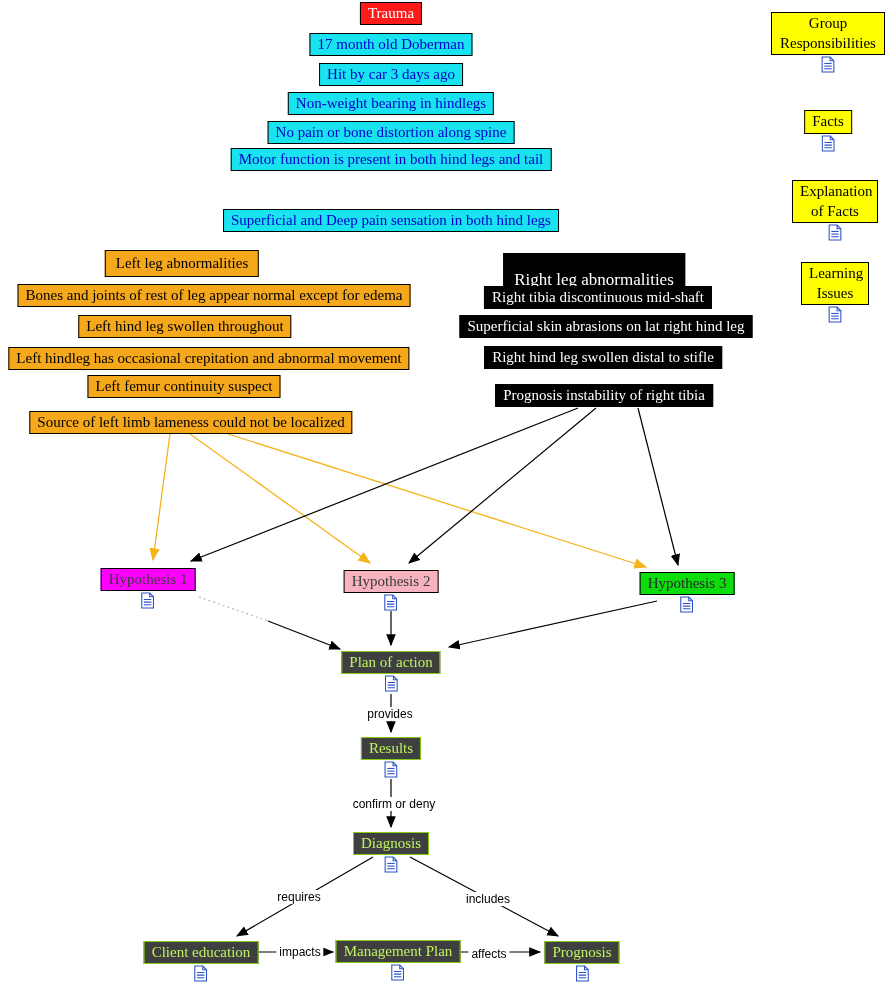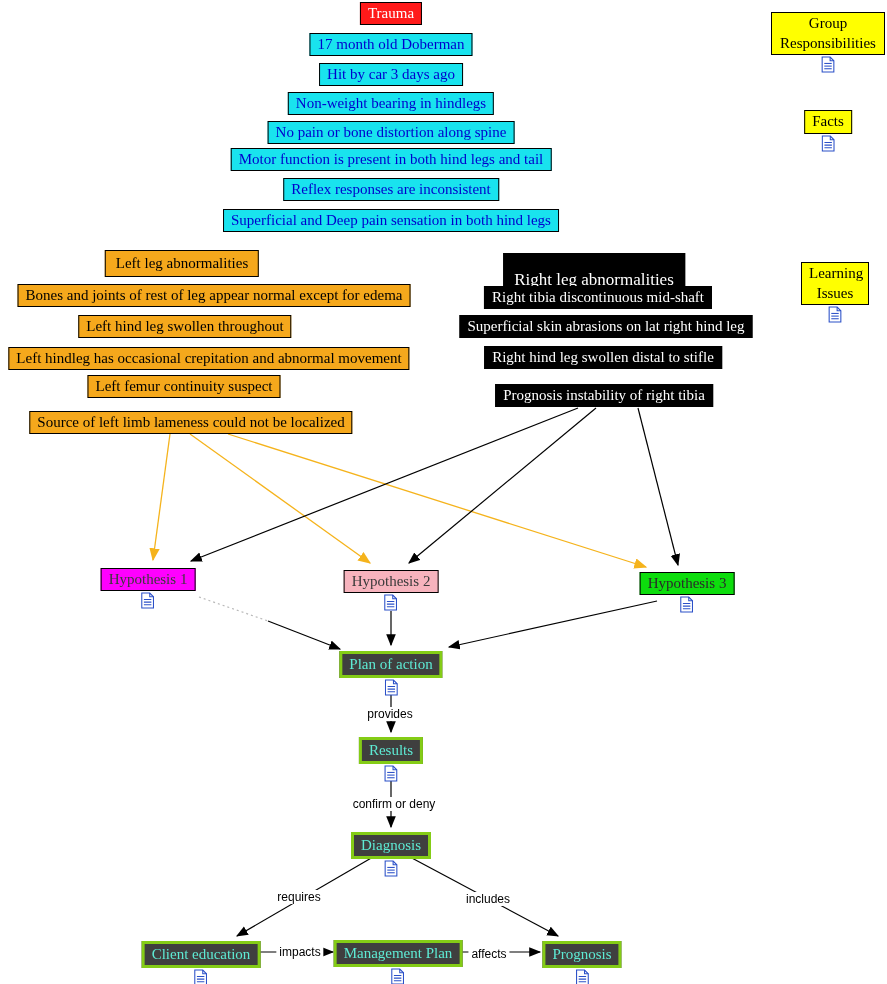--- a/index.html
+++ b/index.html
@@ -11,21 +11,21 @@
         border:1px solid #000;padding:1px 7px;font-size:15px;text-align:center;line-height:1.25}
   .red{background:#ff1a1a;color:#ffffff}
   .cyan{background:#19e3ee;color:#0000cd}
   .orange{background:#f5a81c;color:#000}
   .blk{background:#000;color:#fff}
   .blk-big{font-size:17px;padding:15px 10px}
   .yellow{background:#ffff00;color:#000;white-space:normal;line-height:1.3}
   .magenta{background:#ff00ff;color:#3a3a3a}
   .pink{background:#f7b3bd;color:#3a3a3a}
   .green{background:#0ddd0d;color:#2a2a2a}
-  .dark{background:#3f3f3f;color:#5eead4;border:3px solid #84cc16}
+  .dark{background:#3f3f3f;color:#bef264;border:1px solid #84cc16}
 
   .nodewrap{position:absolute;transform:translateX(-50%);display:flex;
             flex-direction:column;align-items:center;gap:1px}
   .nodewrap .node{position:static;transform:none}
 
   .res-icon{width:14px;height:17px;display:block;line-height:0;cursor:pointer}
 
   .linklabel{position:absolute;transform:translate(-50%,-50%);background:#fff;
              font-family:Liberation Sans, sans-serif;font-size:12px;
              color:#000;padding:0 3px;white-space:nowrap}
@@ -73,21 +73,20 @@
       <line x1="461" y1="952" x2="540" y2="952" marker-end="url(#mb)"></line>
     </g>
   </svg>
 
   <div class="node red" style="left:391px;top:2px">Trauma</div>
   <div class="node cyan" style="left:391px;top:33px">17 month old Doberman</div>
   <div class="node cyan" style="left:391px;top:63px">Hit by car 3 days ago</div>
   <div class="node cyan" style="left:391px;top:92px">Non-weight bearing in hindlegs</div>
   <div class="node cyan" style="left:391px;top:121px">No pain or bone distortion along spine</div>
   <div class="node cyan" style="left:391px;top:148px">Motor function is present in both hind legs and tail</div>
-  <div class="node cyan" style="left:391px;top:178px">Reflex responses are inconsistent</div>
   <div class="node cyan" style="left:391px;top:209px">Superficial and Deep pain sensation in both hind legs</div>
 
   <div class="node orange" style="left:182px;top:250px;padding:3px 10px">Left leg abnormalities</div>
   <div class="node orange" style="left:214px;top:284px">Bones and joints of rest of leg appear normal except for edema</div>
   <div class="node orange" style="left:185px;top:315px">Left hind leg swollen throughout</div>
   <div class="node orange" style="left:209px;top:347px">Left hindleg has occasional crepitation and abnormal movement</div>
   <div class="node orange" style="left:184px;top:375px">Left femur continuity suspect</div>
   <div class="node orange" style="left:191px;top:411px">Source of left limb lameness could not be localized</div>
 
   <div class="node blk blk-big" style="left:594px;top:253px">Right leg abnormalities</div>
@@ -113,20 +112,32 @@
     <span class="res-icon">
       <svg width="14" height="17" viewBox="0 0 13 16">
           <path d="M1 1 h7.5 l3.5 3.5 v10.5 h-11 z" fill="#fff" stroke="#2b50c8"></path>
           <path d="M8.5 1 v3.5 h3.5" fill="none" stroke="#2b50c8"></path>
           <line x1="3" y1="7" x2="10" y2="7" stroke="#2b50c8"></line>
           <line x1="3" y1="9.5" x2="10" y2="9.5" stroke="#2b50c8"></line>
           <line x1="3" y1="12" x2="10" y2="12" stroke="#2b50c8"></line>
         </svg>
     </span>
   </div>
+  <div class="nodewrap" style="left:835px;top:180px">
+    <div class="node yellow" style="width:70px">Explanation of Facts</div>
+    <span class="res-icon">
+      <svg width="14" height="17" viewBox="0 0 13 16">
+          <path d="M1 1 h7.5 l3.5 3.5 v10.5 h-11 z" fill="#fff" stroke="#2b50c8"></path>
+          <path d="M8.5 1 v3.5 h3.5" fill="none" stroke="#2b50c8"></path>
+          <line x1="3" y1="7" x2="10" y2="7" stroke="#2b50c8"></line>
+          <line x1="3" y1="9.5" x2="10" y2="9.5" stroke="#2b50c8"></line>
+          <line x1="3" y1="12" x2="10" y2="12" stroke="#2b50c8"></line>
+        </svg>
+    </span>
+  </div>
   <div class="nodewrap" style="left:835px;top:262px">
     <div class="node yellow" style="width:52px">Learning Issues</div>
     <span class="res-icon">
       <svg width="14" height="17" viewBox="0 0 13 16">
           <path d="M1 1 h7.5 l3.5 3.5 v10.5 h-11 z" fill="#fff" stroke="#2b50c8"></path>
           <path d="M8.5 1 v3.5 h3.5" fill="none" stroke="#2b50c8"></path>
           <line x1="3" y1="7" x2="10" y2="7" stroke="#2b50c8"></line>
           <line x1="3" y1="9.5" x2="10" y2="9.5" stroke="#2b50c8"></line>
           <line x1="3" y1="12" x2="10" y2="12" stroke="#2b50c8"></line>
         </svg>

